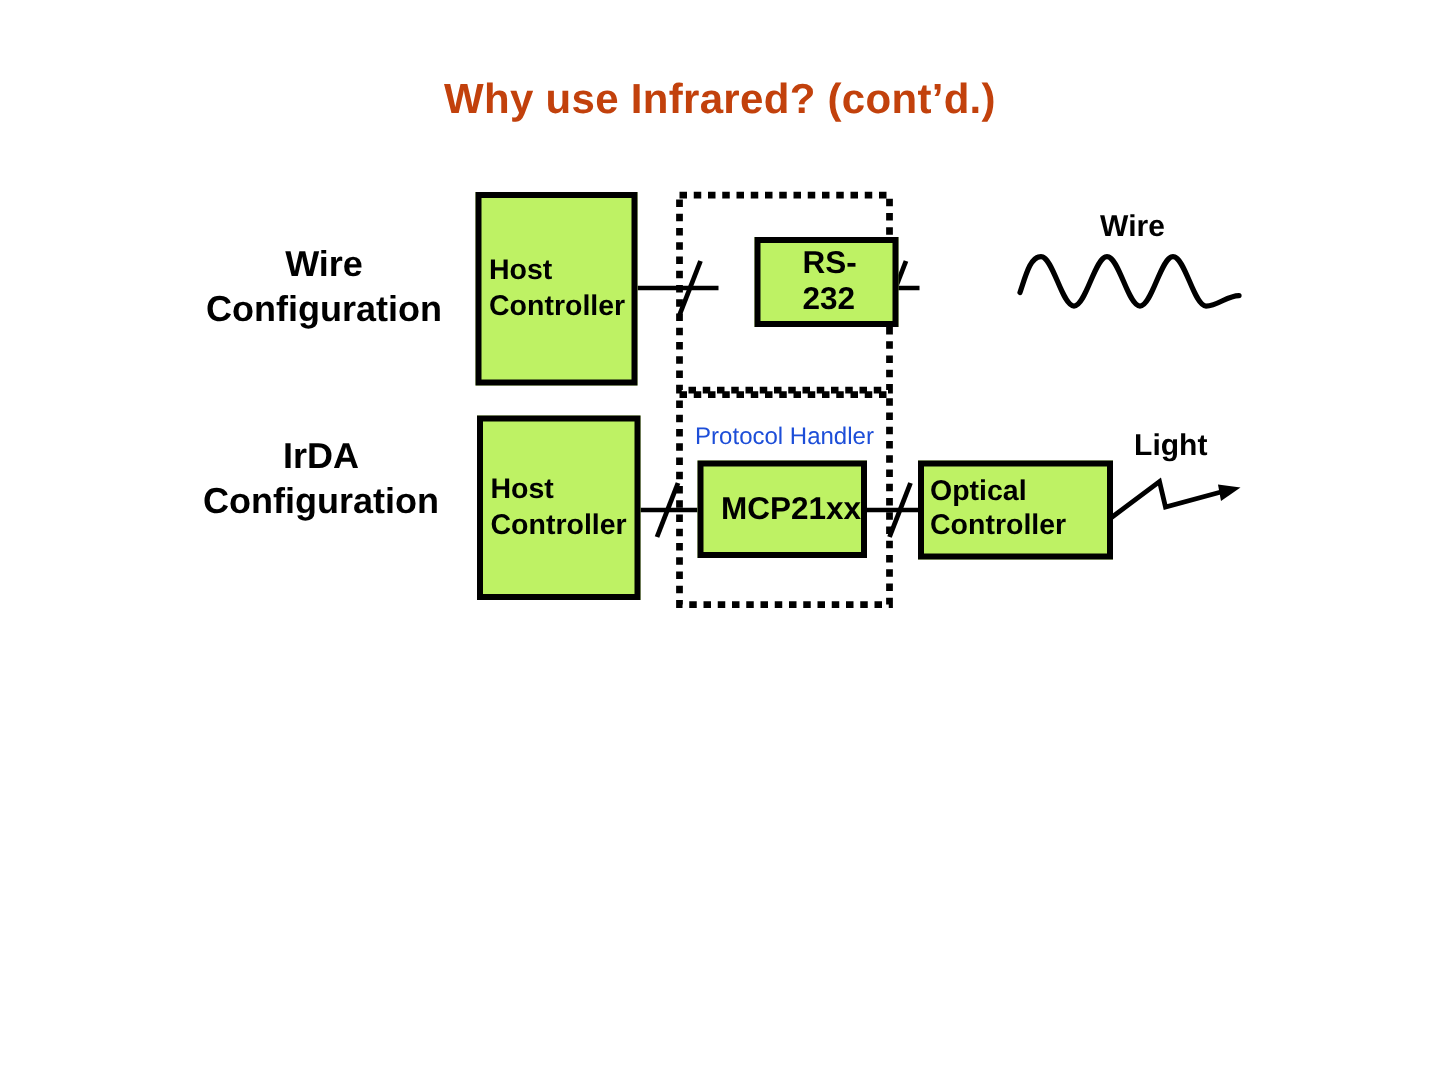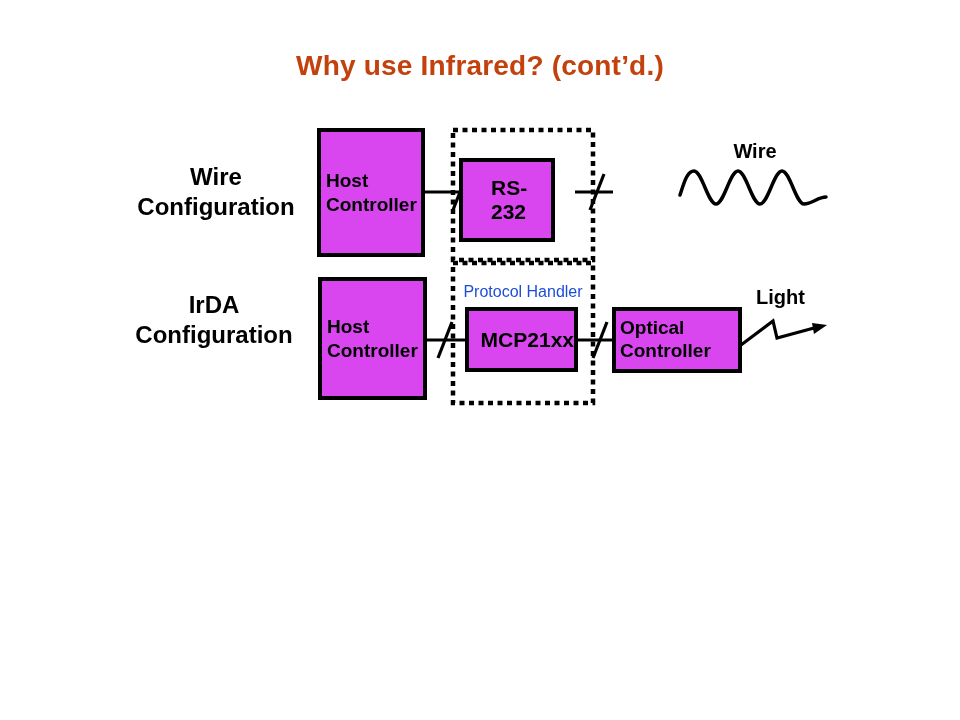--- a/index.html
+++ b/index.html
@@ -6,26 +6,26 @@
   body{width:960px;height:720px;background:#fff;overflow:hidden;
        font-family:"Liberation Sans","DejaVu Sans",sans-serif;}
   .slide{position:relative;width:960px;height:720px;background:#fff;}
   .svg-layer{position:absolute;left:0;top:0;width:960px;height:720px;}
   .title{position:absolute;top:50px;left:0;width:960px;text-align:center;
          font-size:28px;font-weight:bold;color:#c2410c;letter-spacing:0.2px;}
   .cfg-label{position:absolute;text-align:center;font-weight:bold;font-size:24px;
              line-height:1.26;color:#000;white-space:pre-line;}
   .cfg-wire{left:106px;top:162px;width:220px;}
   .cfg-irda{left:104px;top:290px;width:220px;}
-  .solid-box{position:absolute;box-sizing:border-box;border:4px solid #000;background:#d946ef;
+  .solid-box{position:absolute;box-sizing:border-box;border:4px solid #000;background:#bef264;
              display:flex;align-items:center;font-weight:bold;color:#000;}
   .multiline{white-space:pre-line;}
   .box-host1{left:317px;top:128px;width:108px;height:129px;justify-content:flex-start;
              padding-left:5px;font-size:19px;line-height:1.25;}
-  .box-rs232{left:459px;top:158px;width:96px;height:84px;justify-content:center;font-size:21px;padding-left:28px;}
+  .box-rs232{left:503px;top:158px;width:96px;height:60px;justify-content:center;font-size:21px;padding-left:28px;}
   .box-db9{left:613px;top:158px;width:65px;height:65px;justify-content:center;font-size:21px;}
   .box-host2{left:318px;top:277px;width:109px;height:123px;justify-content:flex-start;
              padding-left:5px;font-size:19px;line-height:1.25;}
   .box-mcp{left:465px;top:307px;width:113px;height:65px;justify-content:flex-end;font-size:21px;}
   .box-optical{left:612px;top:307px;width:130px;height:66px;justify-content:flex-start;
                padding-left:4px;font-size:19px;line-height:1.2;}
   .protocol-label{position:absolute;left:454px;top:283px;width:138px;text-align:center;
                   font-size:16px;font-weight:normal;color:#1d4ed8;}
   .media-label{position:absolute;text-align:center;font-weight:bold;font-size:20px;color:#000;}
   .lbl-wire{left:725px;top:140px;width:60px;}

